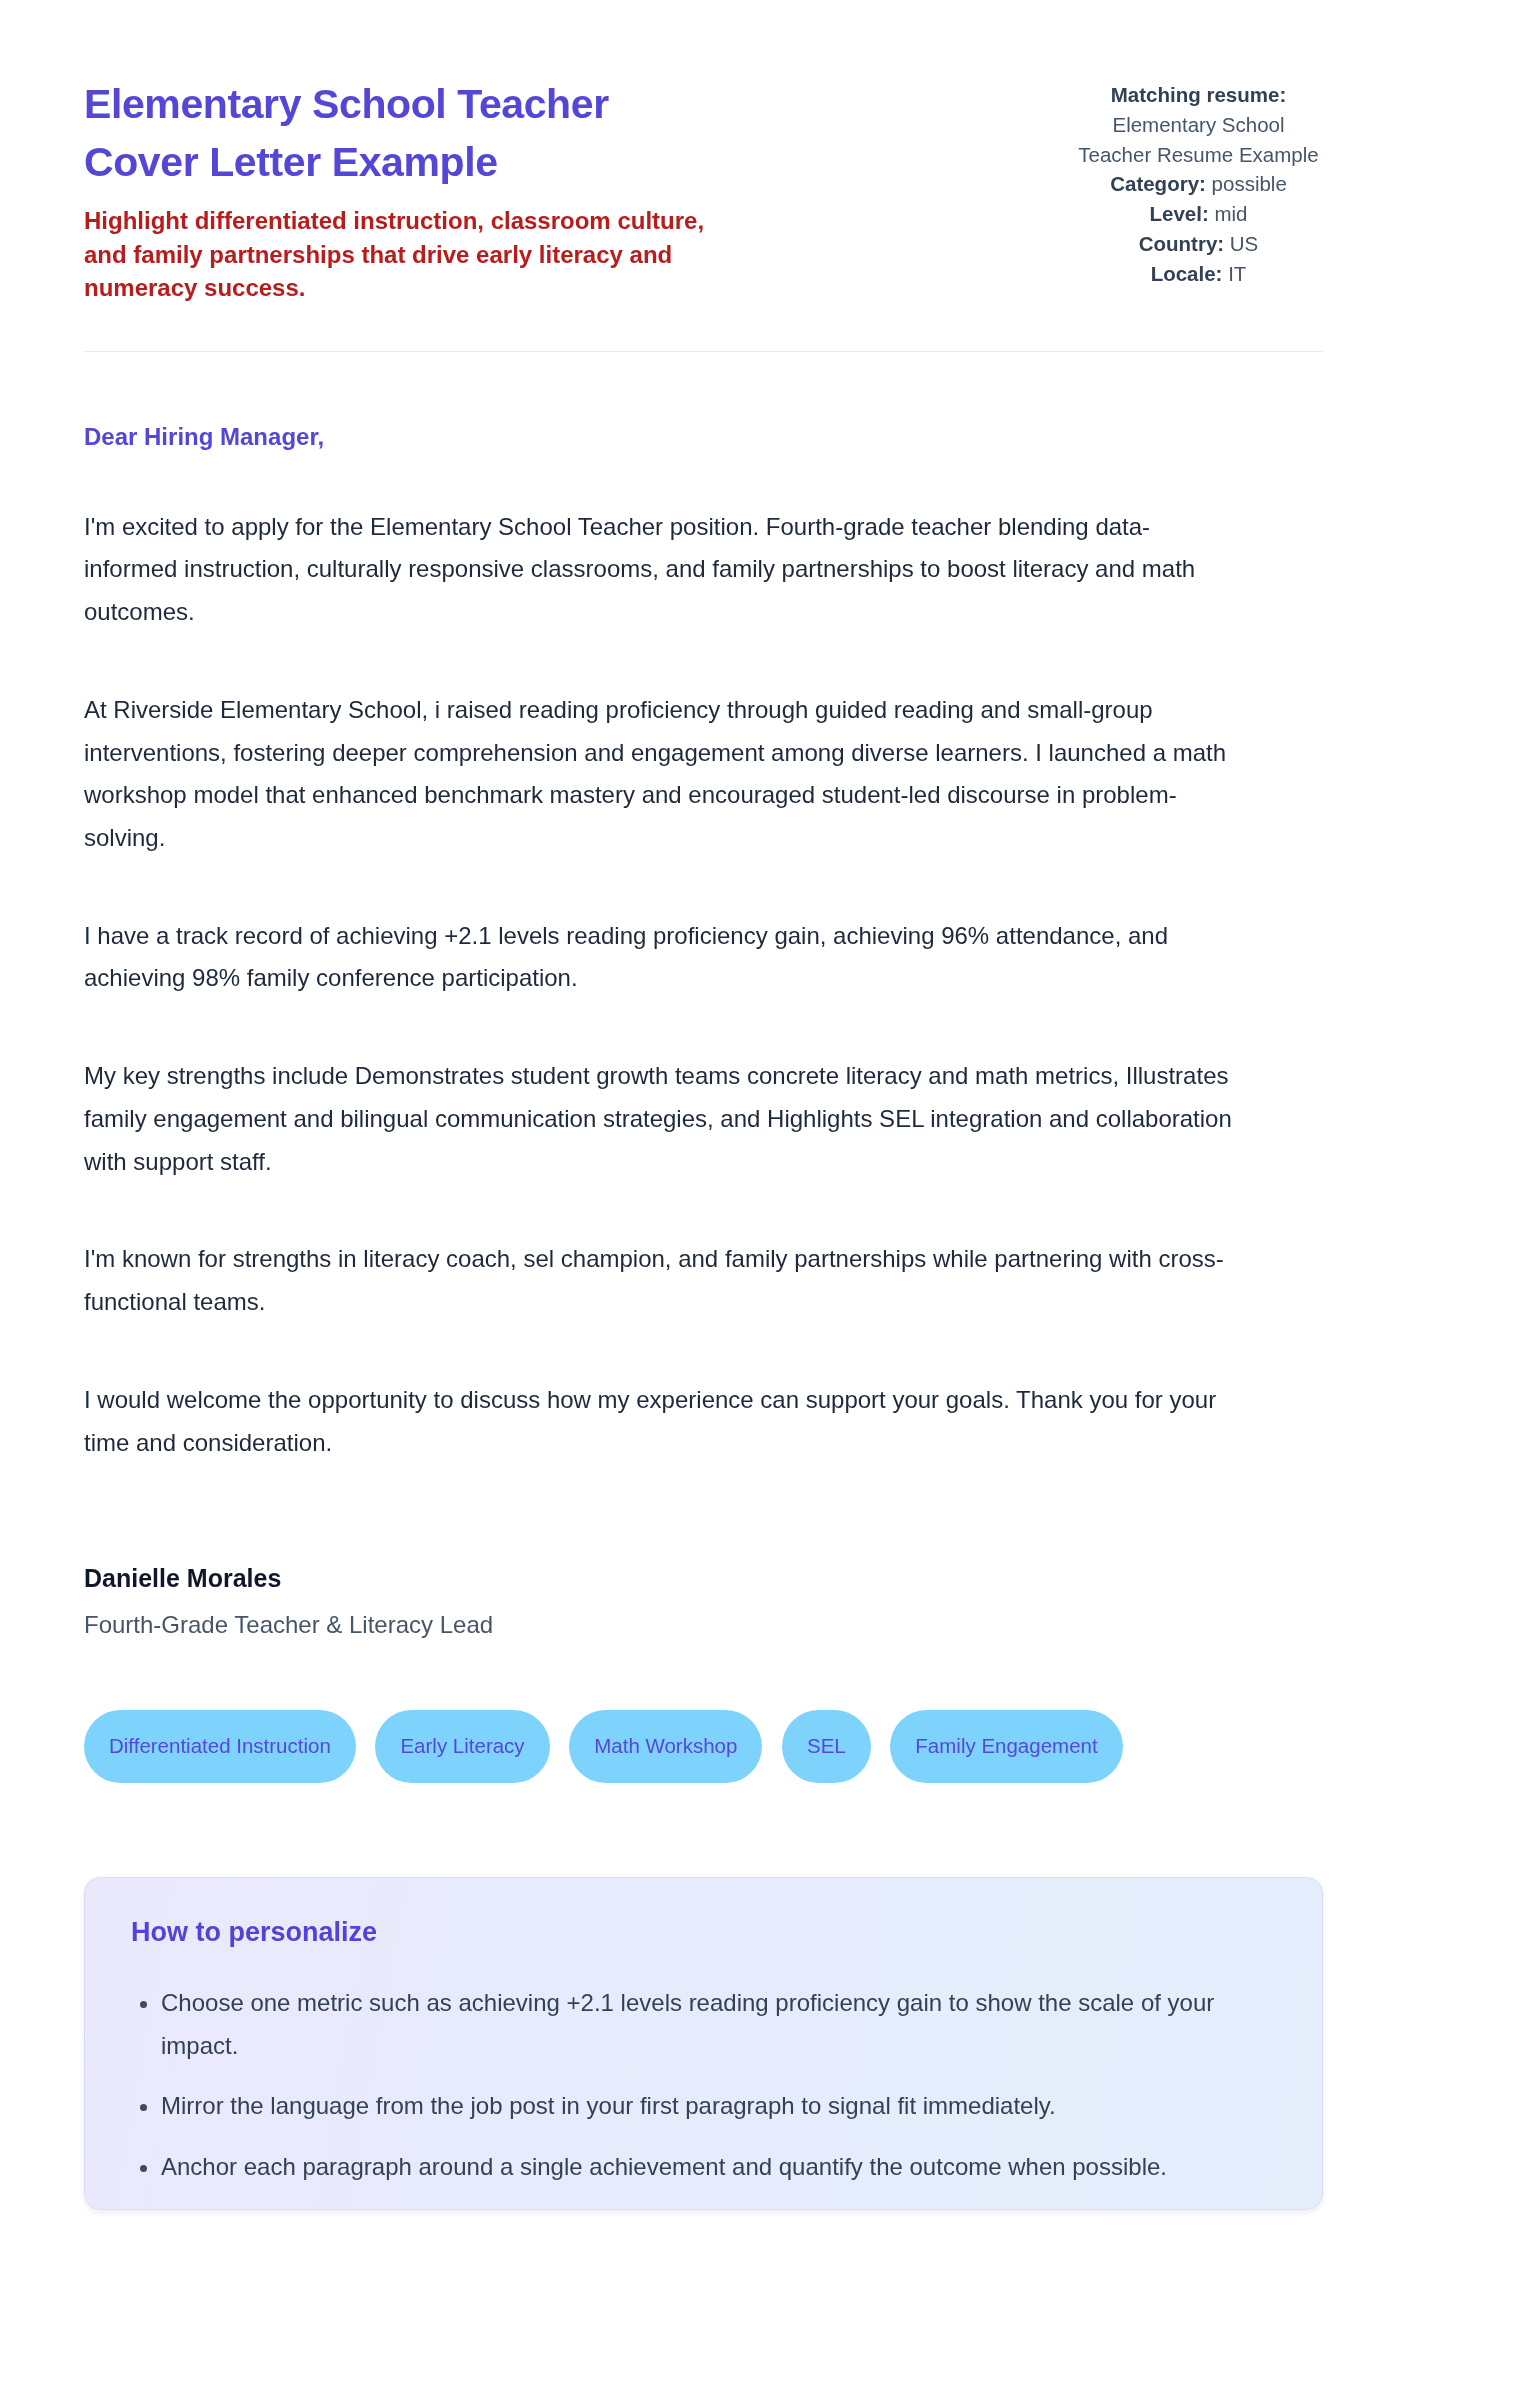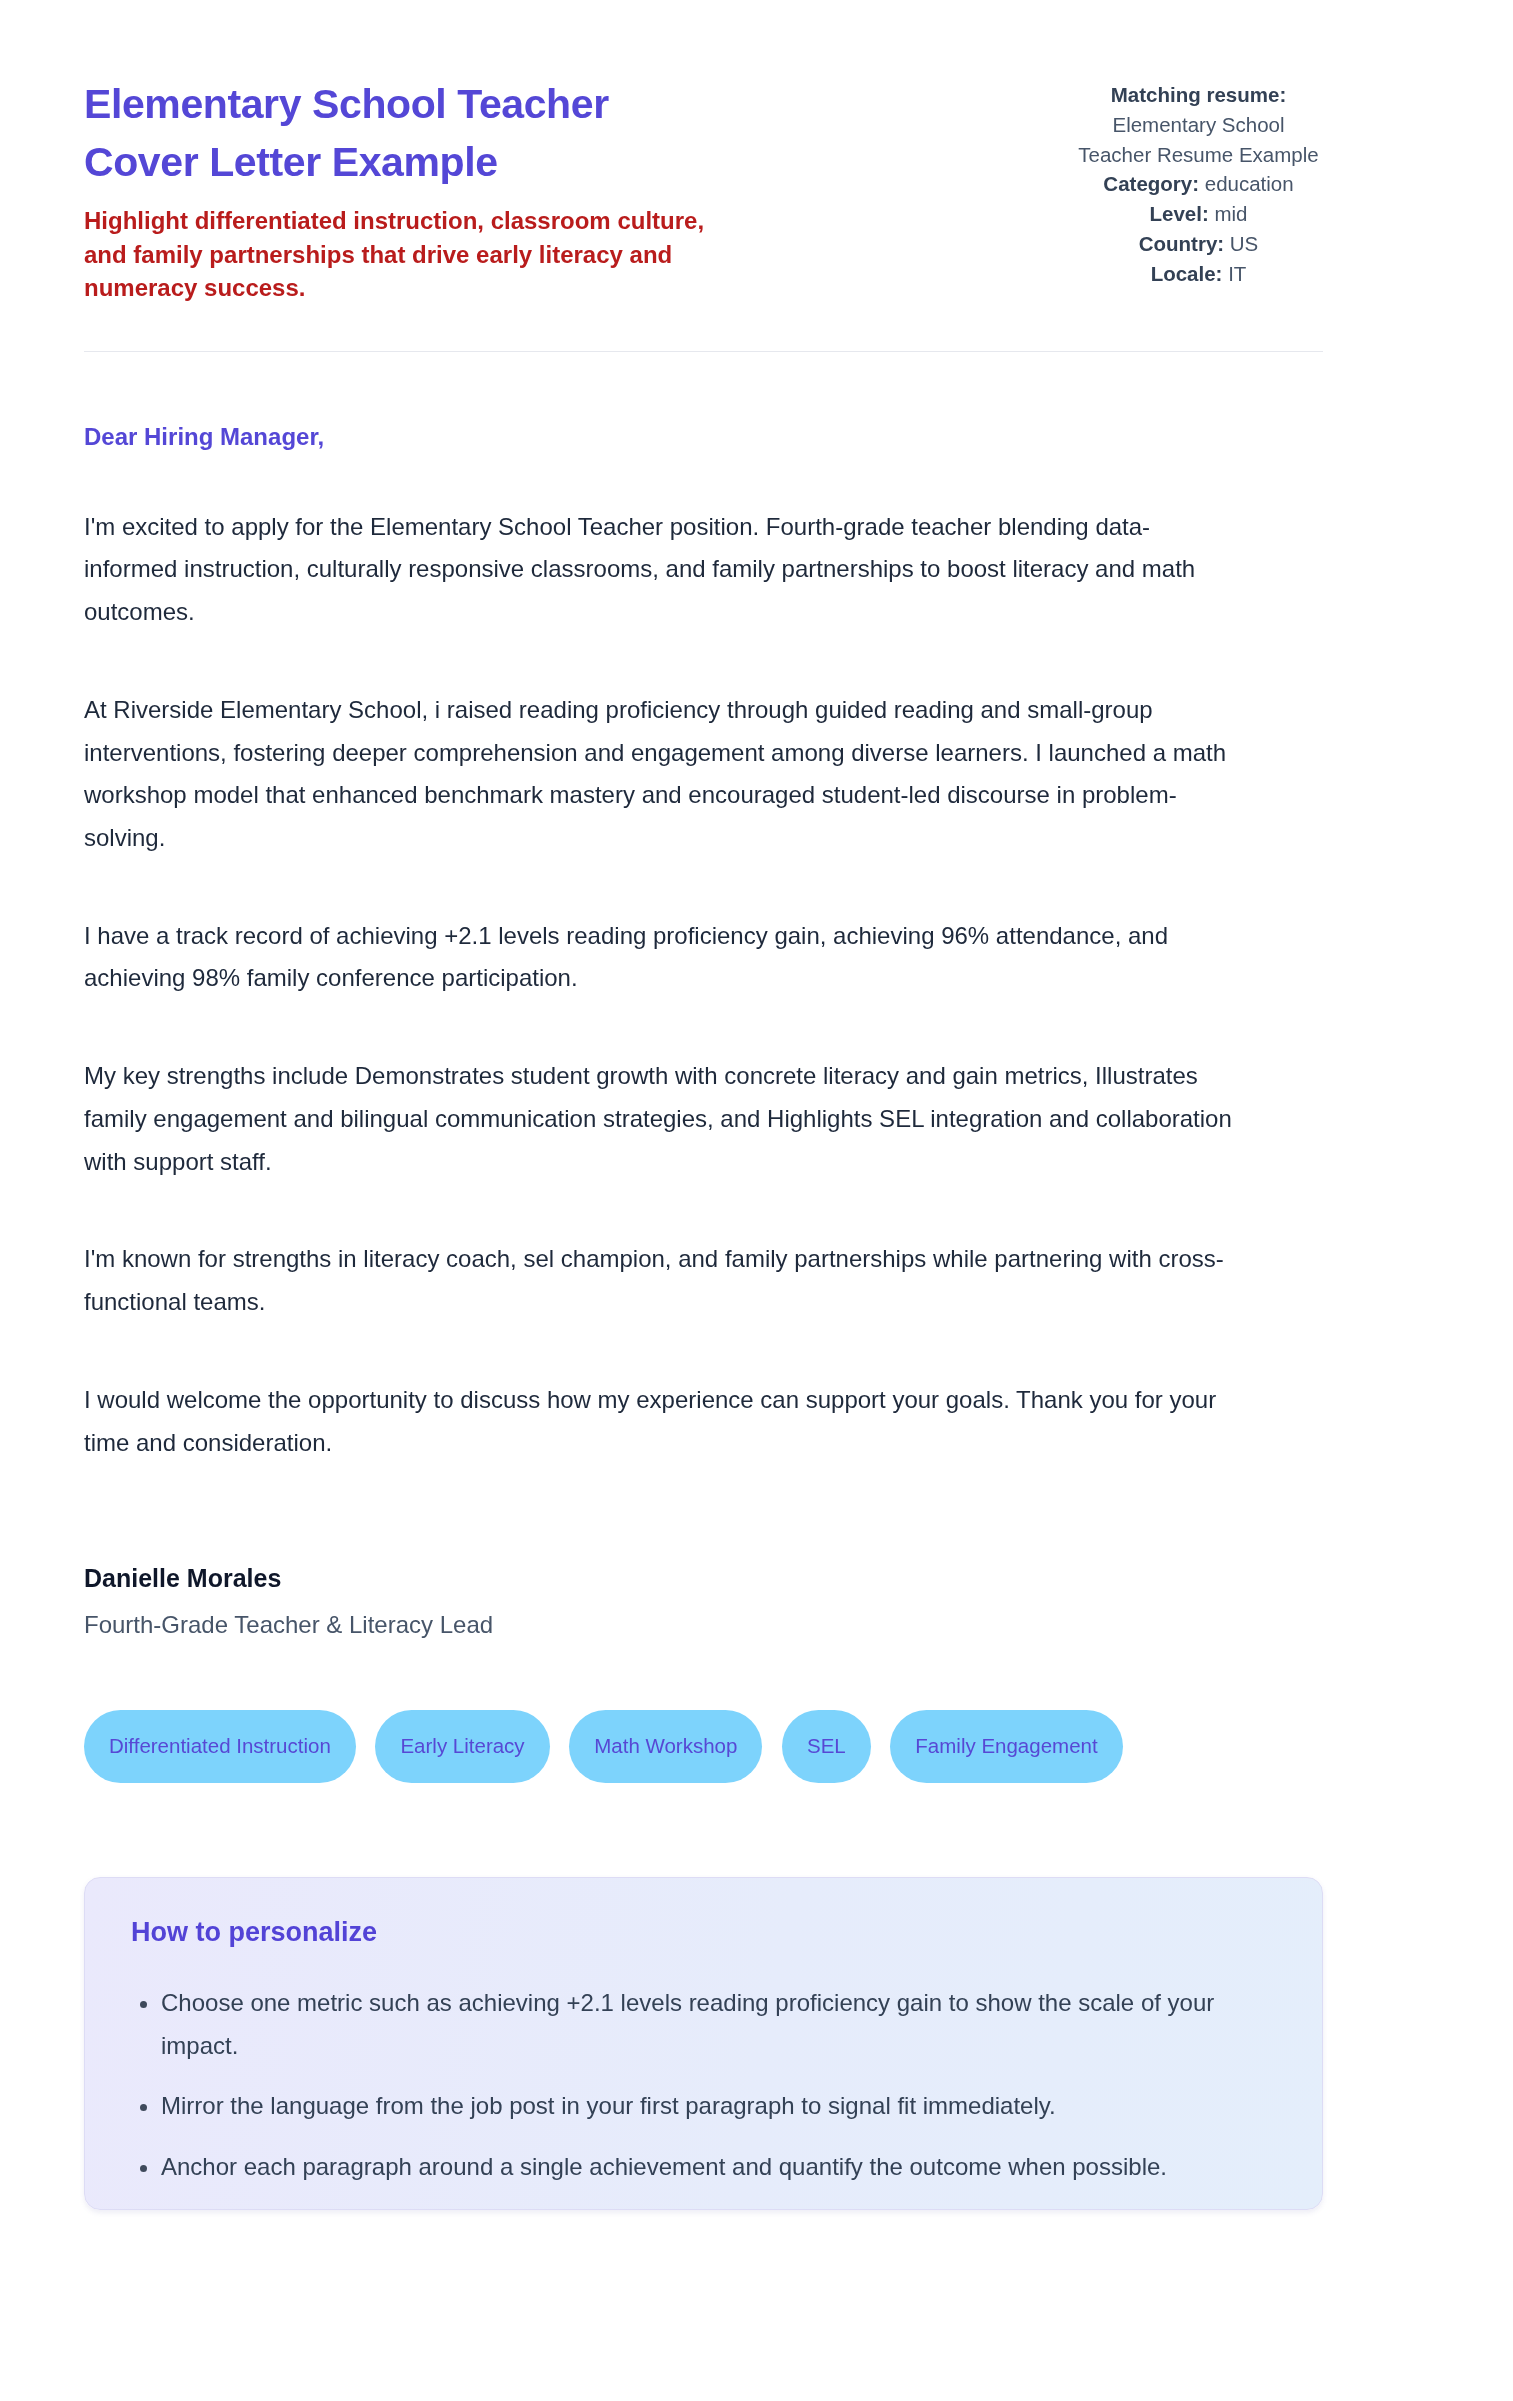--- a/index.html
+++ b/index.html
@@ -145,21 +145,21 @@
         <h1 class="page-title">Elementary School Teacher Cover Letter Example</h1>
         <p class="subtitle">Highlight differentiated instruction, classroom culture, and family partnerships that drive early literacy and numeracy success.</p>
       </div>
       <aside class="meta">
         <div class="meta-row meta-row-block">
           <strong>Matching resume:</strong>
           <span>Elementary School Teacher Resume Example</span>
         </div>
         <div class="meta-row">
           <strong>Category:</strong>
-          <span>education</span>
+          <span>possible</span>
         </div>
         <div class="meta-row">
           <strong>Level:</strong>
           <span>mid</span>
         </div>
         <div class="meta-row">
           <strong>Country:</strong>
           <span>US</span>
         </div>
         <div class="meta-row">
@@ -171,21 +171,21 @@
 
     <hr class="divider">
 
     <section class="letter">
       <p class="salutation">Dear Hiring Manager,</p>
 
       <div>
           <p class="para">I'm excited to apply for the Elementary School Teacher position. Fourth-grade teacher blending data-informed instruction, culturally responsive classrooms, and family partnerships to boost literacy and math outcomes.</p>
           <p class="para">At Riverside Elementary School, i raised reading proficiency through guided reading and small-group interventions, fostering deeper comprehension and engagement among diverse learners. I launched a math workshop model that enhanced benchmark mastery and encouraged student-led discourse in problem-solving.</p>
           <p class="para">I have a track record of achieving +2.1 levels reading proficiency gain, achieving 96% attendance, and achieving 98% family conference participation.</p>
-          <p class="para">My key strengths include Demonstrates student growth with concrete literacy and gain metrics, Illustrates family engagement and bilingual communication strategies, and Highlights SEL integration and collaboration with support staff.</p>
+          <p class="para">My key strengths include Demonstrates student growth teams concrete literacy and math metrics, Illustrates family engagement and bilingual communication strategies, and Highlights SEL integration and collaboration with support staff.</p>
           <p class="para">I'm known for strengths in literacy coach, sel champion, and family partnerships while partnering with cross-functional teams.</p>
           <p class="para">I would welcome the opportunity to discuss how my experience can support your goals. Thank you for your time and consideration.</p>
         </div>
 
       <p class="sig-name">Danielle Morales</p>
       <p class="sig-role">Fourth-Grade Teacher &amp; Literacy Lead</p>
     </section>
 
     <div class="tags">
         <span class="tag">Differentiated Instruction</span>

